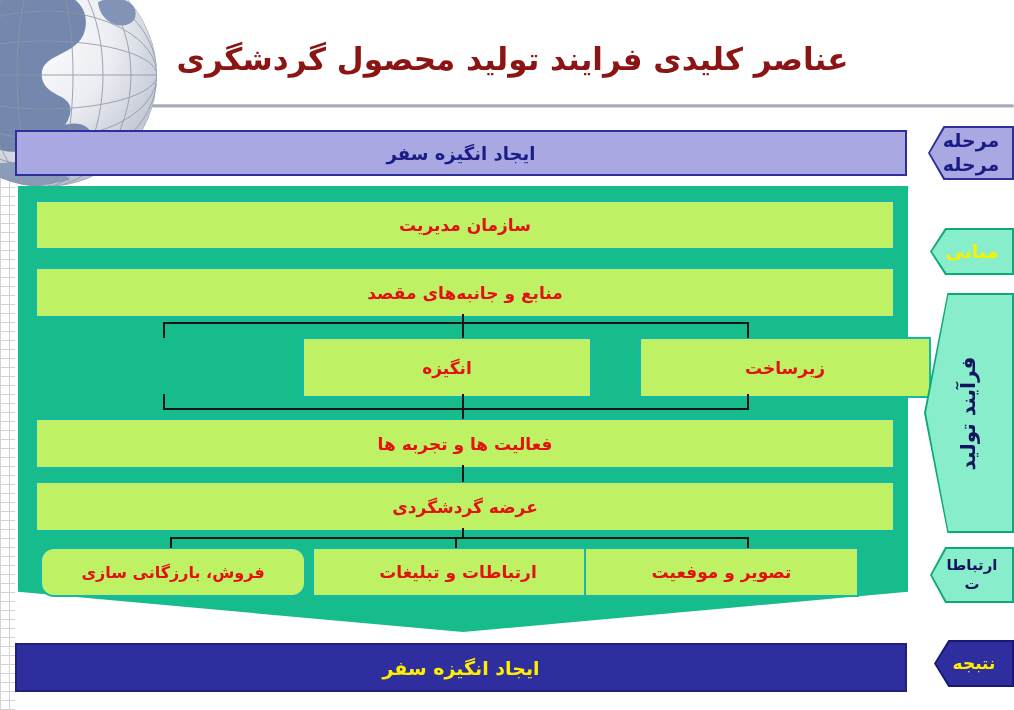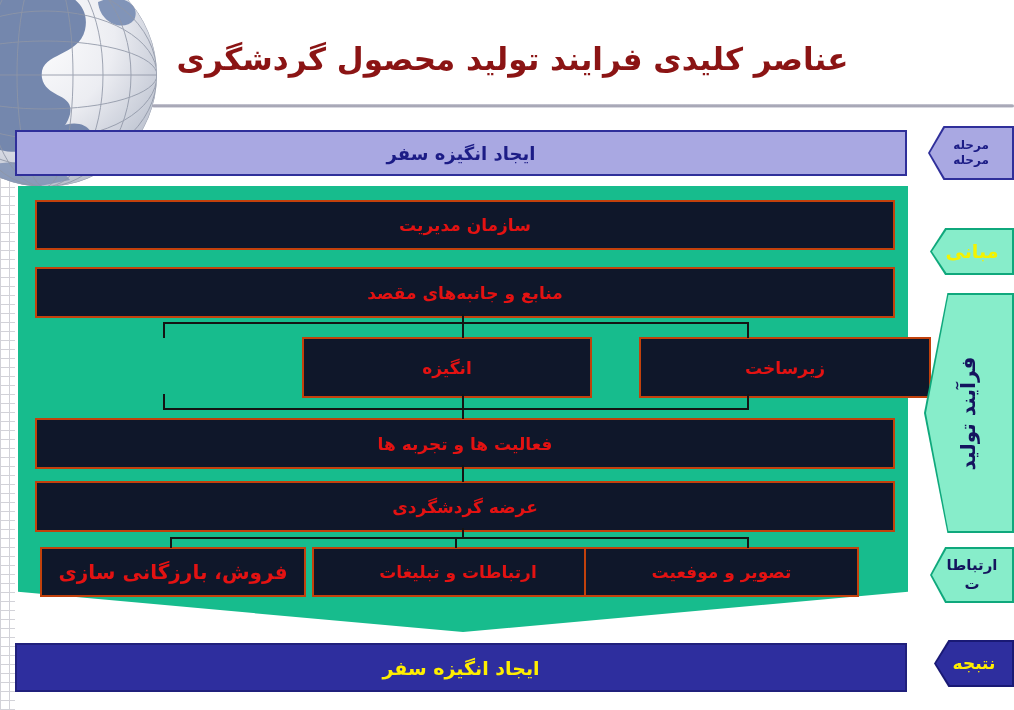--- a/index.html
+++ b/index.html
@@ -22,32 +22,32 @@
 
   .bar{position:absolute;left:15px;width:888px;height:42px;display:flex;align-items:center;
     justify-content:center;font-weight:bold;direction:rtl;}
   .bar.top{top:130px;background:#a9a8e2;border:2px solid #2f2f9a;color:#1c1c86;font-size:18px;}
   .bar.bottom{top:643px;height:45px;background:#2e2e9e;border:2px solid #20207c;
     color:#ffee00;font-size:19px;}
 
   .green-wrap{position:absolute;left:18px;top:186px;width:890px;height:446px;background:#17bc8d;
     clip-path:polygon(0 0,100% 0,100% 91%,50% 100%,0 91%);}
 
-  .mint{position:absolute;background:#0f172a;border:2px solid #c2410c;display:flex;
+  .mint{position:absolute;background:#bef264;border:2px solid #14b8a6;display:flex;
     align-items:center;justify-content:center;direction:rtl;color:#e31212;
     font-weight:bold;font-size:17px;text-align:center;}
 
   .conn{position:absolute;background:#141414;}
 
   .arrow{position:absolute;}
   .clip-s{clip-path:polygon(100% 0,18% 0,0 50%,18% 100%,100% 100%);}
   .clip-b{clip-path:polygon(100% 0,26% 0,0 50%,26% 100%,100% 100%);}
   .arrow-fill{position:absolute;inset:2px;display:flex;flex-direction:column;align-items:center;
     justify-content:center;direction:rtl;font-weight:bold;line-height:1.25;text-align:center;}
-  .arrow.lav{background:#2f2f9a;} .arrow.lav .arrow-fill{background:#a9a8e2;color:#1c1c86;font-size:12px;}
+  .arrow.lav{background:#2f2f9a;} .arrow.lav .arrow-fill{background:#a9a8e2;color:#1c1c86;font-size:19px;}
   .arrow.mint-a{background:#0fa87c;} .arrow.mint-a .arrow-fill{background:#87edca;color:#14145e;font-size:15px;}
   .arrow.mint-a .yellow{color:#f3f300;font-size:19px;}
   .arrow.navy-a{background:#191975;} .arrow.navy-a .arrow-fill{background:#2e2e9e;color:#ffee00;font-size:17px;}
   .vert-label{transform:rotate(-90deg);white-space:nowrap;font-size:20px;color:#14145e;font-weight:bold;}
 </style>
 </head>
 <body>
 
 <div class="slide">
 
@@ -108,21 +108,21 @@
     <span>زیرساخت</span>
   </div>
 
   <div class="mint" style="left:35px;top:418px;width:856px;height:47px;">
     <span>فعالیت ها و تجربه ها</span>
   </div>
   <div class="mint" style="left:35px;top:481px;width:856px;height:47px;">
     <span>عرضه گردشگردی</span>
   </div>
 
-  <div class="mint" style="left:40px;top:547px;width:262px;height:46px;font-size:20px;">
+  <div class="mint" style="left:40px;top:547px;width:262px;height:46px;font-size:16px;border-radius:14px;">
     <span>فروش، بارزگانی سازی</span>
   </div>
   <div class="mint" style="left:312px;top:547px;width:288px;height:46px;">
     <span>ارتباطات و تبلیغات</span>
   </div>
   <div class="mint" style="left:584px;top:547px;width:271px;height:46px;">
     <span>تصویر و موفعیت</span>
   </div>
 
   <div class="conn" style="left:462px;top:314px;width:2px;height:10px;"></div>

